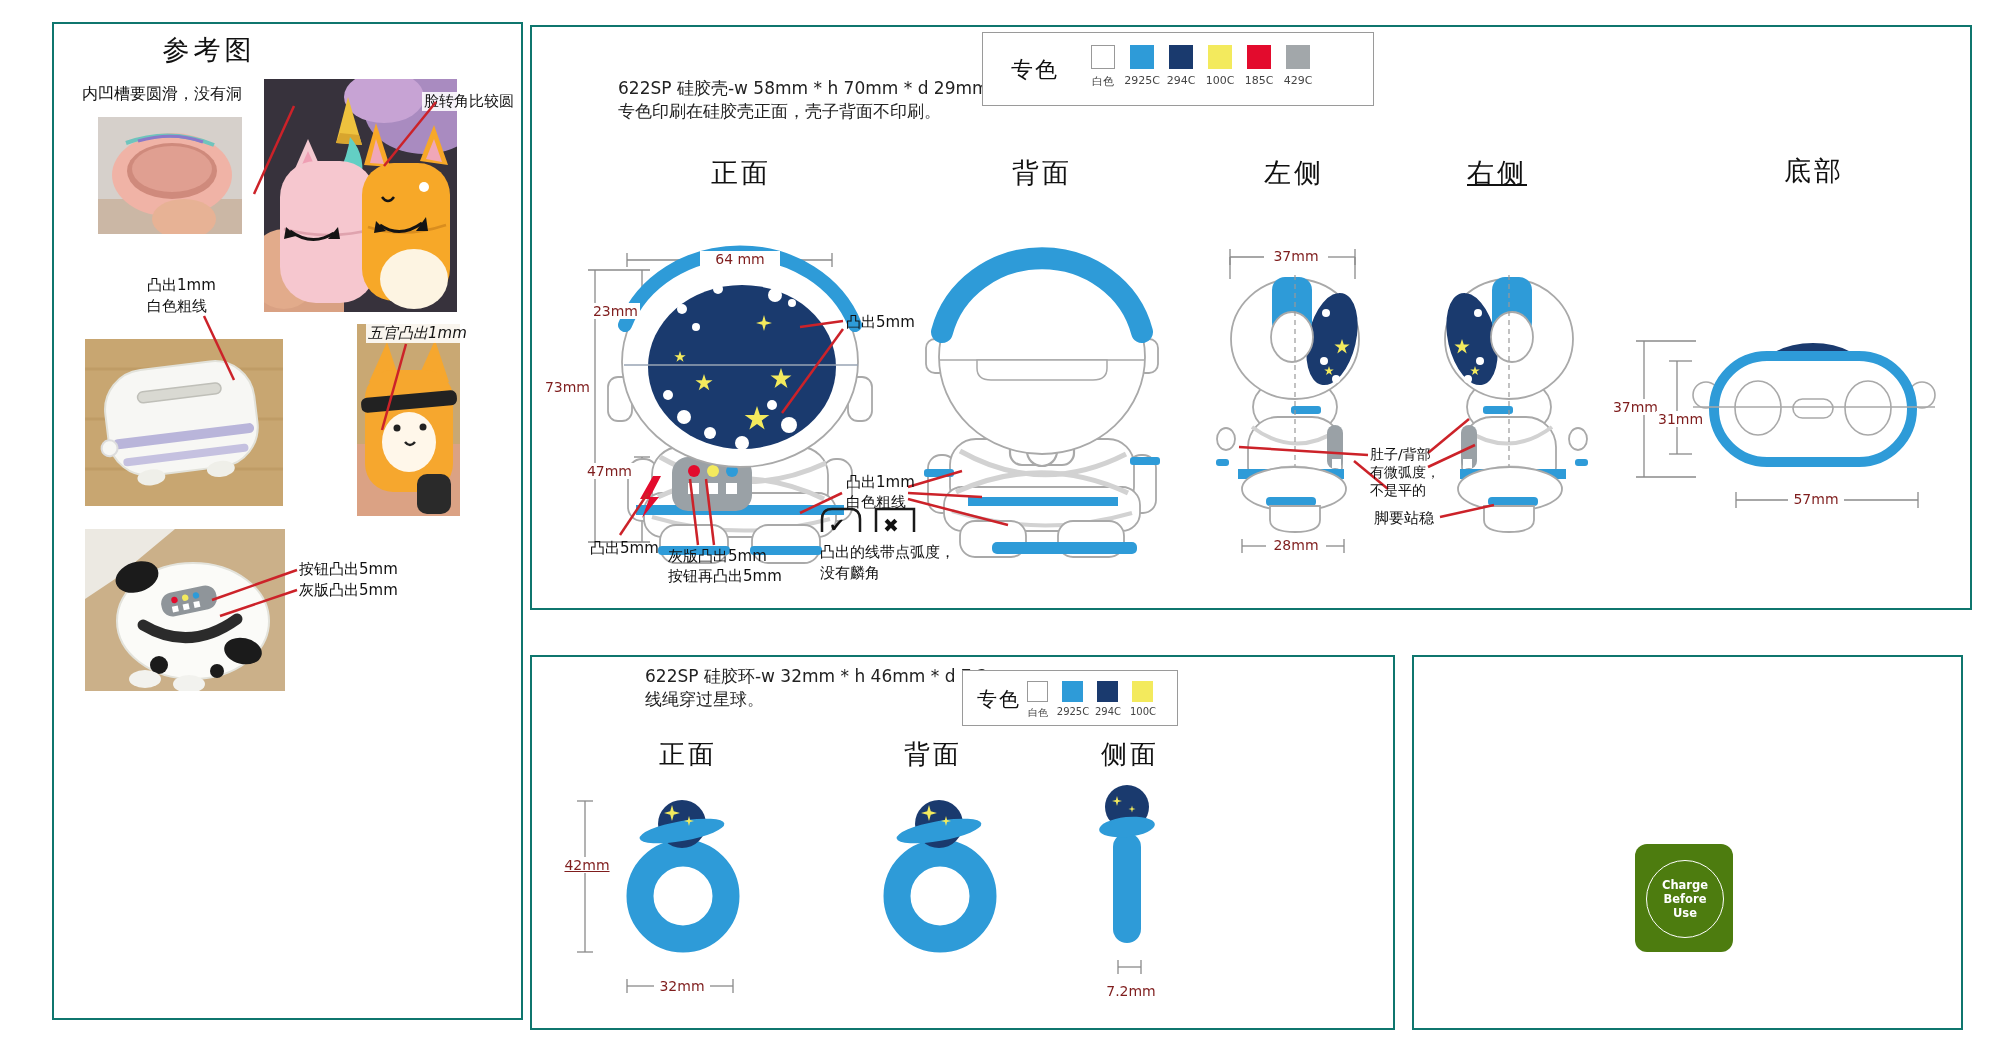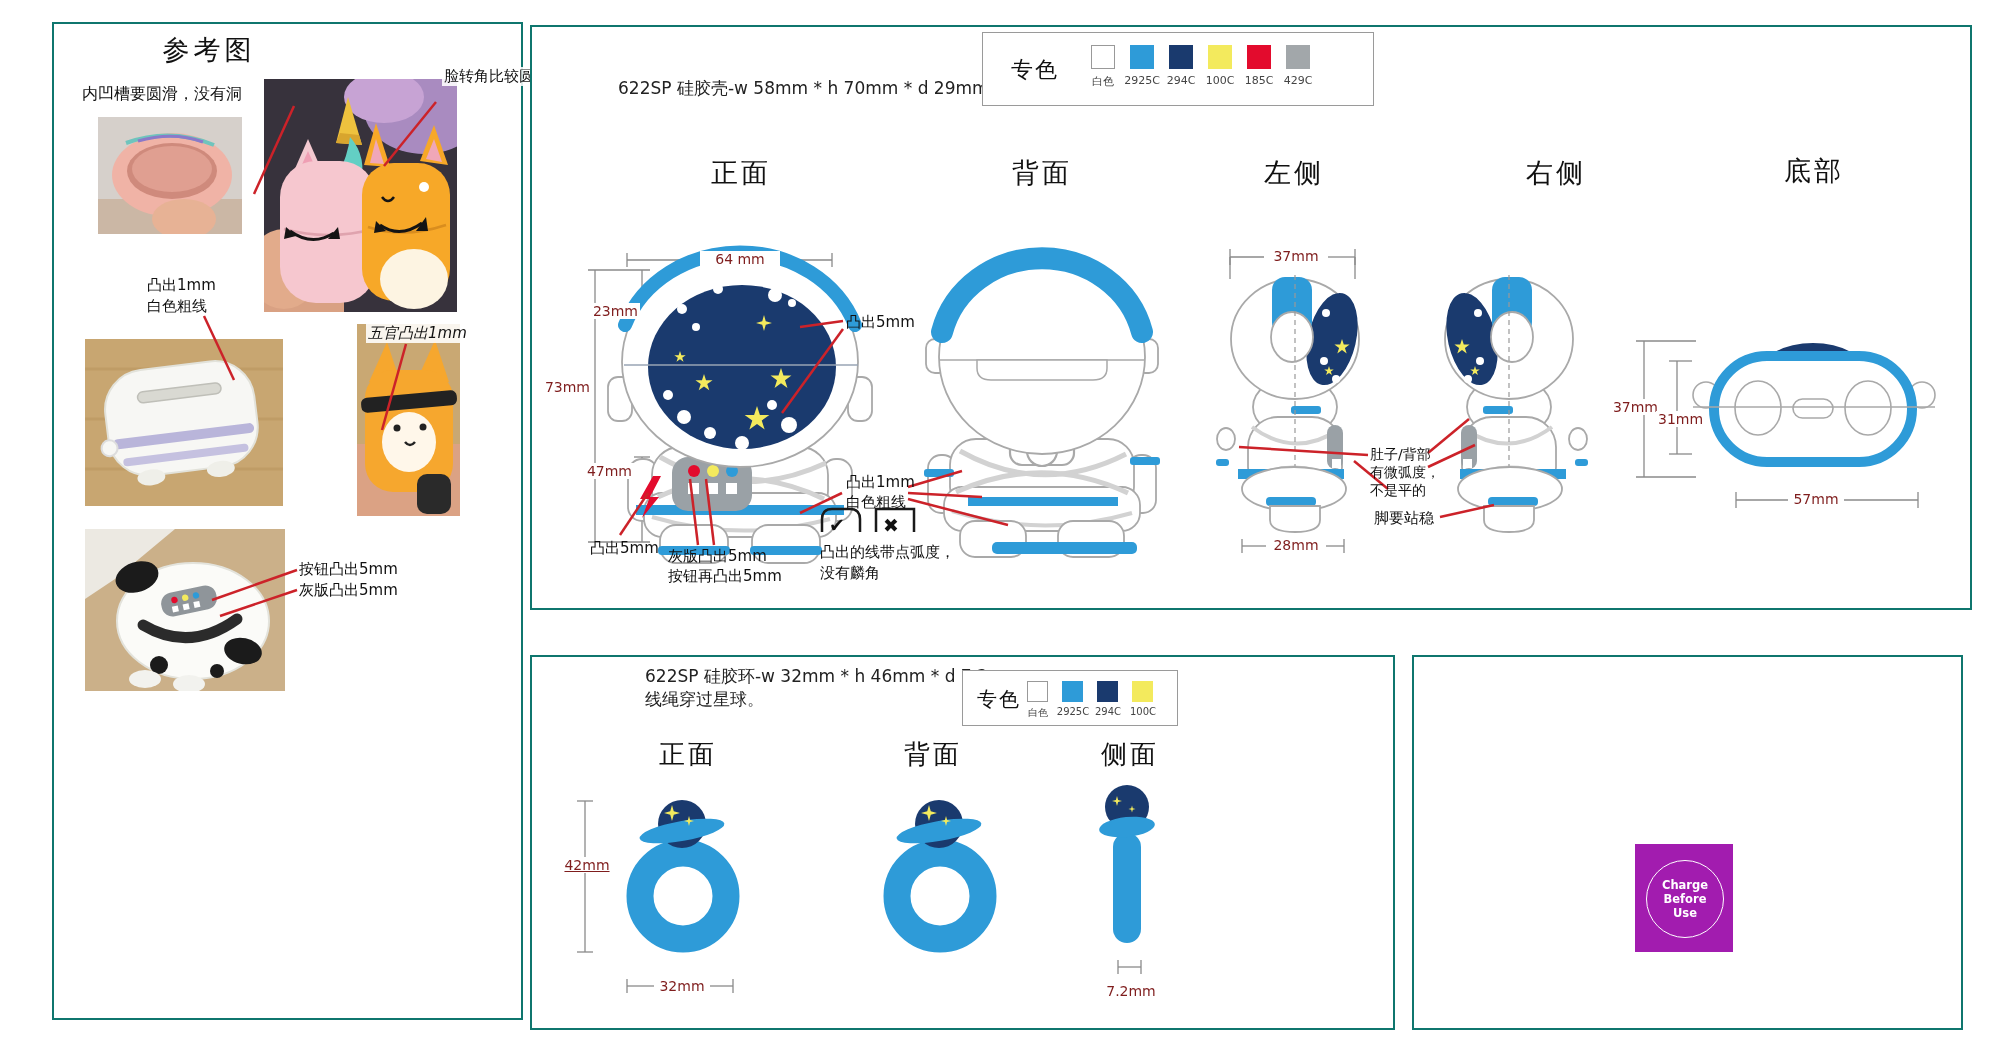--- a/index.html
+++ b/index.html
@@ -16,21 +16,21 @@
   .legend{position:absolute;border:1.5px solid #9a9a9a;background:#fff;box-sizing:border-box;}
   .legend-label{position:absolute;font-size:22px;letter-spacing:2px;color:#111;}
   .legend-label.small{font-size:20px;}
   .swatch{position:absolute;width:24px;height:24px;box-sizing:border-box;}
   .swatch.sm{width:21px;height:21px;}
   .sw-border{border:1px solid #999;}
   .swlabel{position:absolute;font-size:11px;color:#444;text-align:center;width:44px;}
   .swlabel.sm{font-size:10px;width:38px;}
   .mark{position:absolute;font-size:19px;font-weight:bold;color:#111;}
   .photo{position:absolute;overflow:hidden;}
-  .sticker-square{position:absolute;background:#a21caf;}
+  .sticker-square{position:absolute;background:#4d7c0f;border-radius:12px;}
   .sticker-circle{position:absolute;border:1.5px solid #fff;border-radius:50%;
                   display:flex;flex-direction:column;align-items:center;justify-content:center;
                   color:#fff;font-size:11.5px;line-height:14px;font-weight:bold;text-align:center;}
   .bigtext{position:absolute;font-size:30px;line-height:38px;color:#111;white-space:nowrap;}
   svg{display:block;}
   .overlay{position:absolute;left:0;top:0;pointer-events:none;}
 </style>
 </head>
 <body>
 
@@ -134,21 +134,21 @@
           <rect x="108" y="74" width="6" height="6" fill="#fff"></rect>
         </g>
         <circle cx="74" cy="136" r="9" fill="#1b1b1b"></circle>
         <circle cx="132" cy="142" r="7" fill="#1b1b1b"></circle>
         <ellipse cx="60" cy="150" rx="16" ry="9" fill="#f2f2ee"></ellipse>
         <ellipse cx="104" cy="155" rx="16" ry="9" fill="#f2f2ee"></ellipse>
       </svg>
     </div>
 
     <div class="note" style="left:28px;top:60px;font-size:16px;">内凹槽要圆滑，没有洞</div>
-    <div class="note chip" style="left:368px;top:43px;margin-left:20px;">脸转角比较圆</div>
+    <div class="note chip" style="left:368px;top:68px;">脸转角比较圆</div>
     <div class="note" style="left:93px;top:252px;">凸出1mm</div>
     <div class="note" style="left:93px;top:273px;">白色粗线</div>
     <div class="note chip" style="left:312px;top:300px;font-style:italic;">五官凸出1mm</div>
     <div class="note" style="left:245px;top:536px;">按钮凸出5mm</div>
     <div class="note" style="left:245px;top:557px;">灰版凸出5mm</div>
 
     <svg class="overlay" width="467" height="994" viewBox="0 0 467 994">
       <g stroke="#CC2229" stroke-width="2.5">
         <line x1="240" y1="82" x2="200" y2="170"></line>
         <line x1="382" y1="78" x2="330" y2="142"></line>
@@ -157,20 +157,21 @@
         <line x1="243" y1="546" x2="158" y2="576"></line>
         <line x1="243" y1="566" x2="166" y2="592"></line>
       </g>
     </svg>
   </section>
 
   <section class="panel" style="left:530px;top:25px;width:1442px;height:585px;">
 
     <div class="spec" style="left:86px;top:50px;">
       <div>622SP 硅胶壳-w 58mm * h 70mm * d 29mm</div>
+      <div>专色印刷在硅胶壳正面，壳子背面不印刷。</div>
     </div>
 
     <div class="legend" style="left:450px;top:5px;width:392px;height:74px;">
       <div class="legend-label" style="left:28px;top:22px;">专色</div>
       <div class="swatch sw-border" style="left: 108px; top: 12px; background: rgb(255, 255, 255);"></div>
       <div class="swatch" style="left: 147px; top: 12px; background: rgb(46, 155, 216);"></div>
       <div class="swatch" style="left: 186px; top: 12px; background: rgb(26, 58, 110);"></div>
       <div class="swatch" style="left: 225px; top: 12px; background: rgb(243, 234, 93);"></div>
       <div class="swatch" style="left: 264px; top: 12px; background: rgb(227, 11, 45);"></div>
       <div class="swatch" style="left: 303px; top: 12px; background: rgb(162, 167, 170);"></div>
@@ -178,21 +179,21 @@
       <div class="swlabel" style="left:137px;top:41px;">2925C</div>
       <div class="swlabel" style="left:176px;top:41px;">294C</div>
       <div class="swlabel" style="left:215px;top:41px;">100C</div>
       <div class="swlabel" style="left:254px;top:41px;">185C</div>
       <div class="swlabel" style="left:293px;top:41px;">429C</div>
     </div>
 
     <div class="vtitle" style="left:154px;top:128px;width:110px;">正面</div>
     <div class="vtitle" style="left:455px;top:128px;width:110px;">背面</div>
     <div class="vtitle" style="left:707px;top:128px;width:110px;">左侧</div>
-    <div class="vtitle" style="left:969px;top:128px;width:110px;">右侧</div>
+    <div class="vtitle" style="left:910px;top:128px;width:110px;text-decoration:underline;">右侧</div>
     <div class="vtitle" style="left:1227px;top:126px;width:110px;">底部</div>
 
     <svg class="overlay" width="1438" height="581" viewBox="0 0 1438 581">
       <defs>
         <path id="star5" d="M0,-1 L0.2245,-0.309 L0.9511,-0.309 L0.3633,0.118 L0.5878,0.809 L0,0.382 L-0.5878,0.809 L-0.3633,0.118 L-0.9511,-0.309 L-0.2245,-0.309 Z"></path>
         <path id="star4" d="M0,-1 L0.22,-0.22 L1,0 L0.22,0.22 L0,1 L-0.22,0.22 L-1,0 L-0.22,-0.22 Z"></path>
         <g id="side-fig">
           <ellipse cx="763" cy="380" rx="42" ry="30" fill="#fff" stroke="#a9a9a9" stroke-width="1.8"></ellipse>
           <rect x="716" y="390" width="94" height="80" rx="30" fill="#fff" stroke="#a9a9a9" stroke-width="1.8"></rect>
           <path d="M720,400 Q763,432 808,402" stroke="#d2d2d2" stroke-width="4" fill="none"></path>

